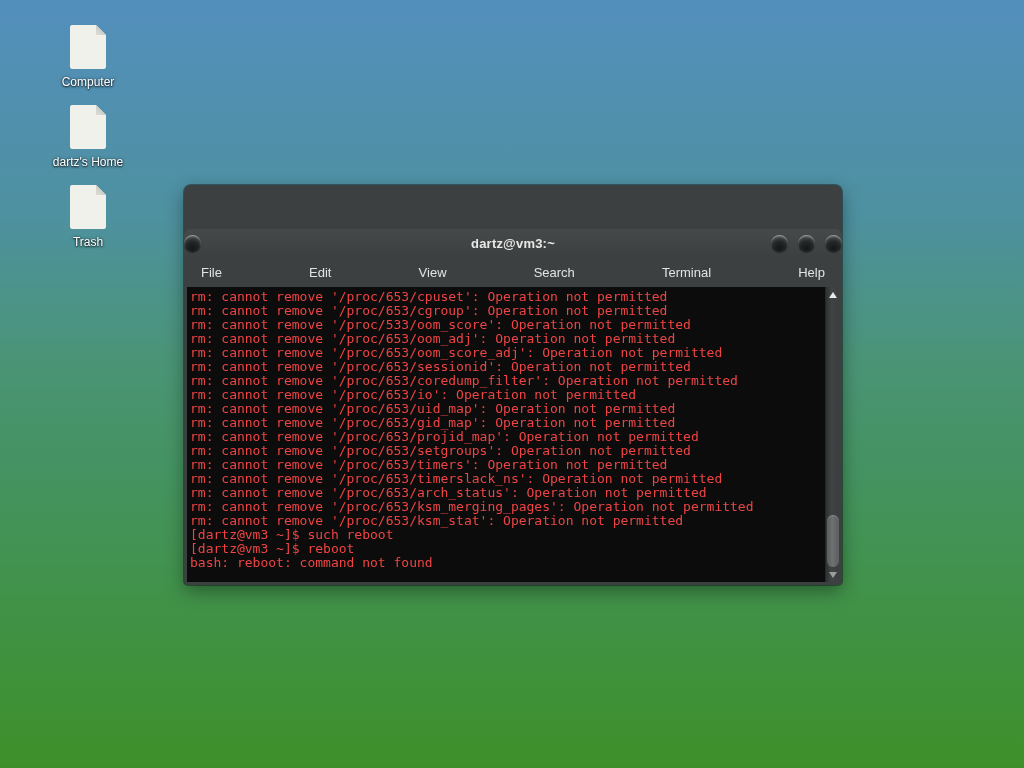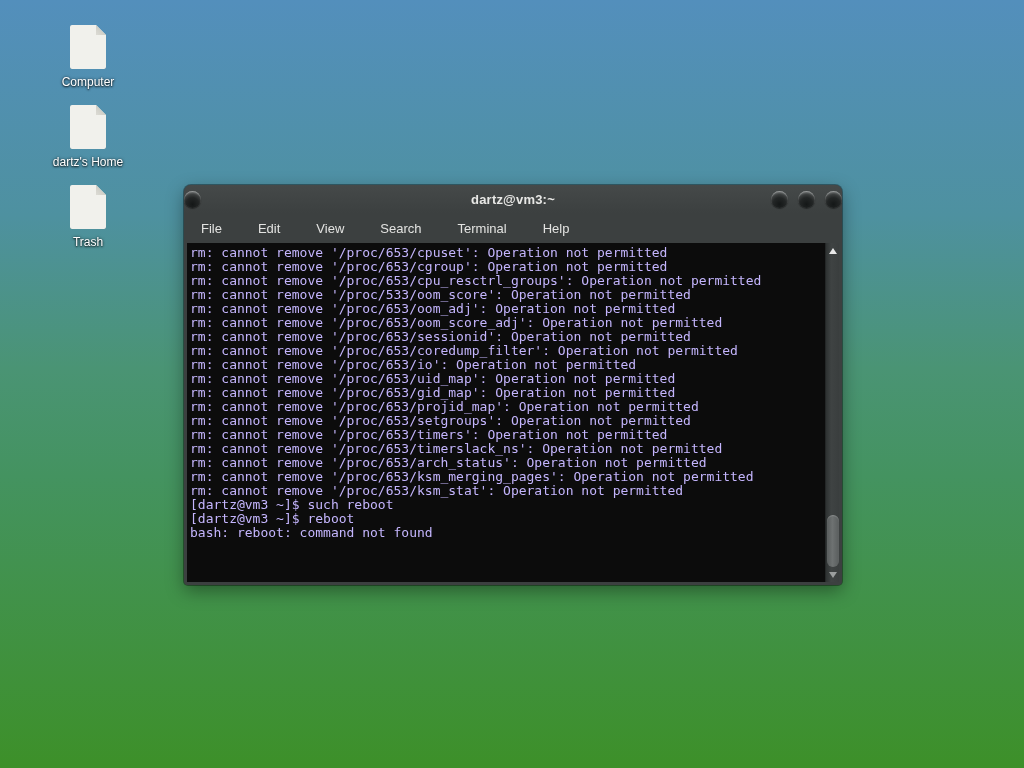--- a/index.html
+++ b/index.html
@@ -1,15 +1,15 @@
 <!DOCTYPE html>
 <html><head>
 <meta charset="utf-8">
 <style>
-  * { margin:0; padding:0; box-sizing:border-box; }
+  * { margin:0; padding:0; box-sizing:border-box;justify-content:space-between; }
   html,body { width:1024px; height:768px; overflow:hidden; }
   body {
     font-family:"Liberation Sans", sans-serif;
     background: linear-gradient(180deg, #538fbc 0%, #4e91a0 28%, #4a9474 48%, #449360 62%, #3d9029 100%);
     position:relative;
   }
 
   
   .desktop-icon {
     position:absolute; width:110px; left:33px;
@@ -44,20 +44,21 @@
     background:#3c4040;
     border-radius:7px 7px 4px 4px;
     box-shadow:0 6px 18px rgba(0,0,0,.38), 0 0 0 1px rgba(0,0,0,.35);
     display:flex; flex-direction:column;
   }
   .titlebar {
     height:28px; display:flex; align-items:center;
     padding:0 0; position:relative;
     border-radius:7px 7px 0 0;
     background:linear-gradient(180deg, #454949 0%, #3c4040 100%);
+    margin-top:44px;
   }
   .window-title {
     position:absolute; left:0; right:0; text-align:center;
     color:#e8e8e6; font-size:13px; font-weight:bold; letter-spacing:.2px;
     pointer-events:none;
   }
   .win-btn {
     width:17px; height:17px; border-radius:50%;
     background:radial-gradient(circle at 50% 78%, #141717 0%, #232626 42%, #3a3d3d 62%, #7d8181 86%, #565a5a 100%);
     box-shadow:inset 0 1px 1px rgba(255,255,255,.28), 0 1px 1px rgba(0,0,0,.4);
@@ -76,21 +77,21 @@
   .terminal-wrap {
     flex:1; position:relative;
     background:#3c4040;
     padding:0 3px 3px 3px;
     border-radius:0 0 4px 4px;
   }
   .terminal {
     position:absolute; left:3px; top:0; right:17px; bottom:3px;
     background:#0c0c0c;
     font-family:"DejaVu Sans Mono", monospace;
-    font-size:13px; line-height:14px; color:#c4b5fd;
+    font-size:13px; line-height:14px; color:#ef4444;
     padding:3px 0 0 3px;
     overflow:hidden; cursor:text;
   }
   .tline { white-space:pre; height:14px; }
   .prompt-line { white-space:pre; height:14px; }
   .cursor {
     display:inline-block; width:8px; height:13px;
     background:#ffffff; vertical-align:text-bottom;
   }
 
@@ -157,21 +158,20 @@
     <div class="menu-item">Help</div>
   </div>
 
   <div class="terminal-wrap">
     <div class="terminal">
 
         <div class="tline">rm: cannot remove '/proc/653/cpuset': Operation not permitted</div>
 
         <div class="tline">rm: cannot remove '/proc/653/cgroup': Operation not permitted</div>
 
-        <div class="tline">rm: cannot remove '/proc/653/cpu_resctrl_groups': Operation not permitted</div>
 
         <div class="tline">rm: cannot remove '/proc/533/oom_score': Operation not permitted</div>
 
         <div class="tline">rm: cannot remove '/proc/653/oom_adj': Operation not permitted</div>
 
         <div class="tline">rm: cannot remove '/proc/653/oom_score_adj': Operation not permitted</div>
 
 
         <div class="tline">rm: cannot remove '/proc/653/sessionid': Operation not permitted</div>
 

